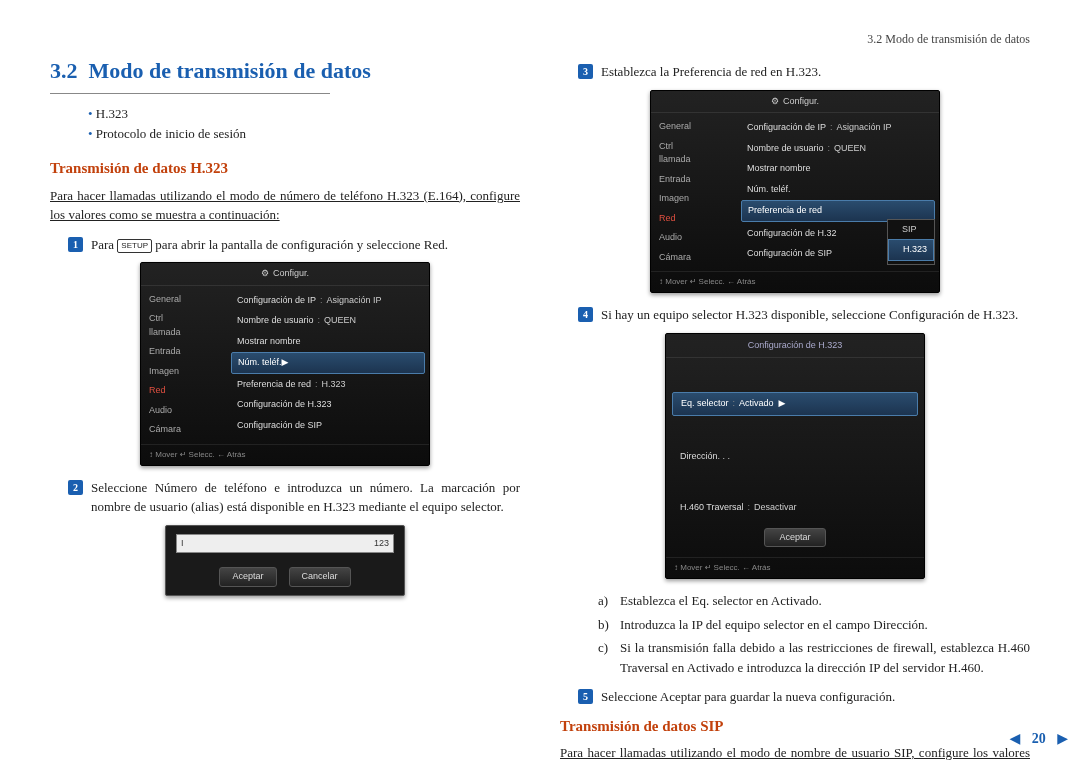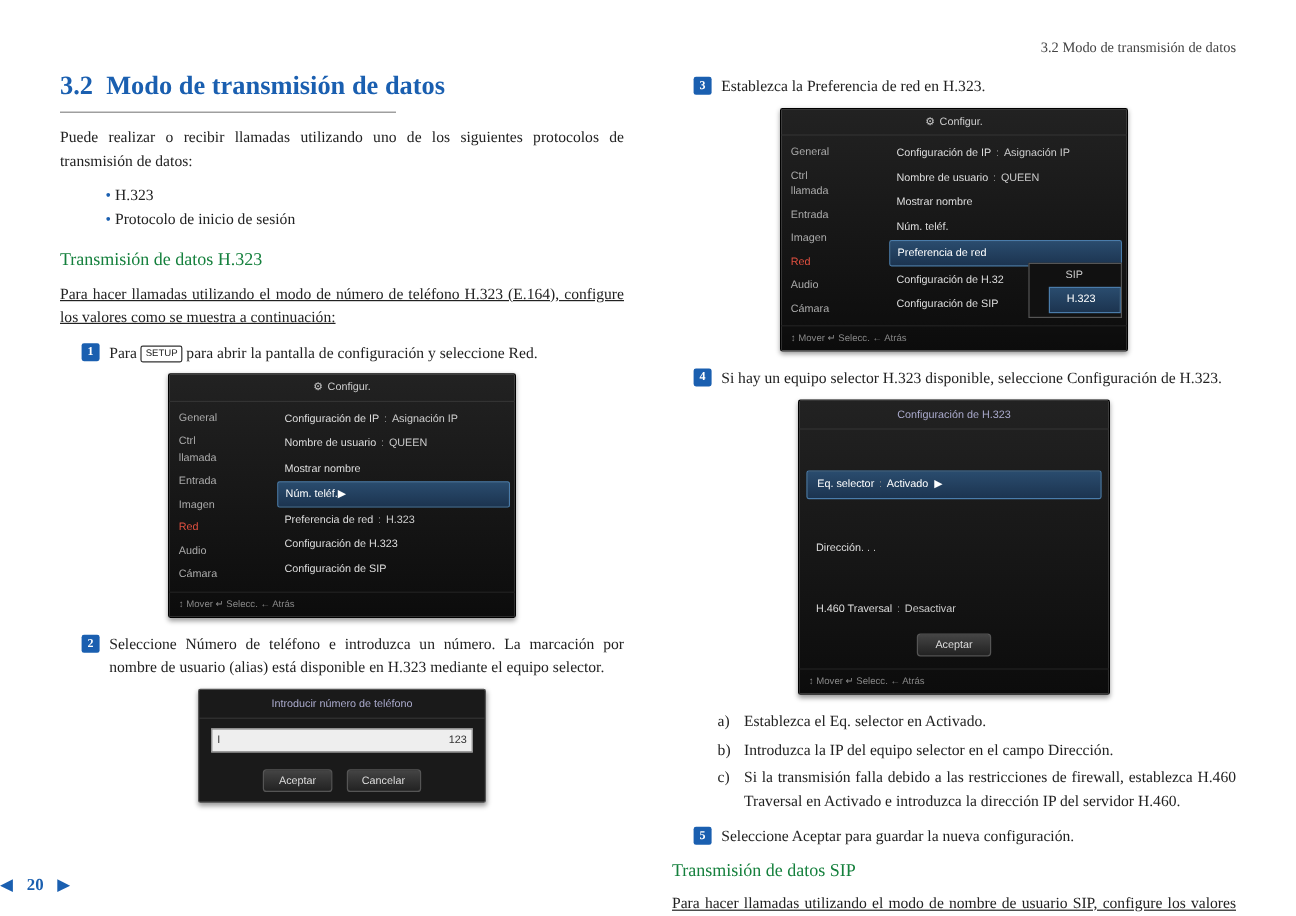--- a/index.html
+++ b/index.html
@@ -33,21 +33,21 @@
   }
   .title-rule {
     border: none;
     border-top: 1px solid #888;
     margin-bottom: 10px;
     width: 280px;
   }
   .intro { text-align: justify; margin-bottom: 10px; }
   ul.bullets { list-style: none; margin: 6px 0 14px 38px; }
   ul.bullets li::before { content: "•  "; color: #1a5fb0; }
-  h3.sub { color: #15803d; font-size: 15px; font-weight: normal; margin: 8px 0 6px 0; }
+  h3.sub { color: #c2410c; font-size: 15px; font-weight: bold; margin: 8px 0 6px 0; }
   .para { text-align: justify; margin-bottom: 10px; text-decoration: underline; }
   .step { display: flex; align-items: flex-start; gap: 8px; margin: 8px 0 8px 18px; text-align: justify; }
   .step-num {
     display: inline-block;
     width: 15px; height: 15px;
     background: #1a5fb0;
     color: #fff;
     font-size: 10px;
     font-weight: bold;
     text-align: center;
@@ -120,40 +120,39 @@
   .cfg2-title{ text-align:center; padding:5px; color:#aac; border-bottom:1px solid #333;}
   .cfg2-body{ padding:4px 6px;}
   .cfg2 .row{ padding:4px 8px;margin-top:30px; }
   .cfg2 .btn-row{ text-align:center; padding:8px 0 6px;}
   .cfg2 .btn{ display:inline-block; background:linear-gradient(#444,#222); border:1px solid #555; padding:2px 14px; border-radius:3px; color:#ddd;}
 
   
   .footer-nav {
     position: absolute;
     bottom: 14px;
-    left: 0; right: 0;
-    text-align: left;
+    left: 0; right: 12px;
+    text-align: right;
     font-size: 14px;
   }
   .footer-nav .tri { color:#1a5fb0; font-size:14px; cursor:pointer; }
   .footer-nav .pg { color:#1a5fb0; font-weight:bold; margin:0 8px;}
 </style>
 </head>
 <body>
 
 <div class="header-right">3.2 Modo de transmisión de datos</div>
 
 <div class="columns">
 
   <div class="col">
     <h2 class="section-title">
       <span>3.2</span>&nbsp;&nbsp;<span>Modo de transmisión de datos</span>
     </h2>
     <hr class="title-rule">
-    <p class="intro">Puede realizar o recibir llamadas utilizando uno de los siguientes protocolos de transmisión de datos:</p>
     <ul class="bullets">
       <li>H.323</li>
       <li>Protocolo de inicio de sesión</li>
     </ul>
 
     <h3 class="sub">Transmisión de datos H.323</h3>
     <p class="para">Para hacer llamadas utilizando el modo de número de teléfono H.323 (E.164), configure los valores como se muestra a continuación:</p>
 
     <div class="step">
       <span class="step-num">1</span>
@@ -210,21 +209,20 @@
       </div>
       <div class="shot-foot">↕ Mover   ↵ Selecc.  ← Atrás</div>
     </div>
 
     <div class="step">
       <span class="step-num">2</span>
       <div class="step-body">Seleccione Número de teléfono e introduzca un número. La marcación por nombre de usuario (alias) está disponible en H.323 mediante el equipo selector.</div>
     </div>
 
     <div class="popup">
-      <div class="popup-title">Introducir número de teléfono</div>
       <div class="popup-input">
         <span>I</span>
         <span>123</span>
       </div>
       <div class="popup-btns">
         <div>Aceptar</div>
         <div>Cancelar</div>
       </div>
     </div>
 
@@ -275,21 +273,21 @@
             </div>
           <div style="display:flex;">
             <div style="flex:1">
               <div class="row">
                   <span>Configuración de H.32</span>
                 </div>
               <div class="row">
                   <span>Configuración de SIP</span>
                 </div>
             </div>
-            <div class="dropdown" style="width:78px; margin-top:-4px;padding-left:16px;">
+            <div class="dropdown" style="width:48px; margin-top:-4px;">
               <div class="drop-opt">SIP</div>
               <div class="drop-opt hl">H.323</div>
             </div>
           </div>
         </div>
       </div>
       <div class="shot-foot">↕ Mover   ↵ Selecc.  ← Atrás</div>
     </div>
 
     <div class="step">

